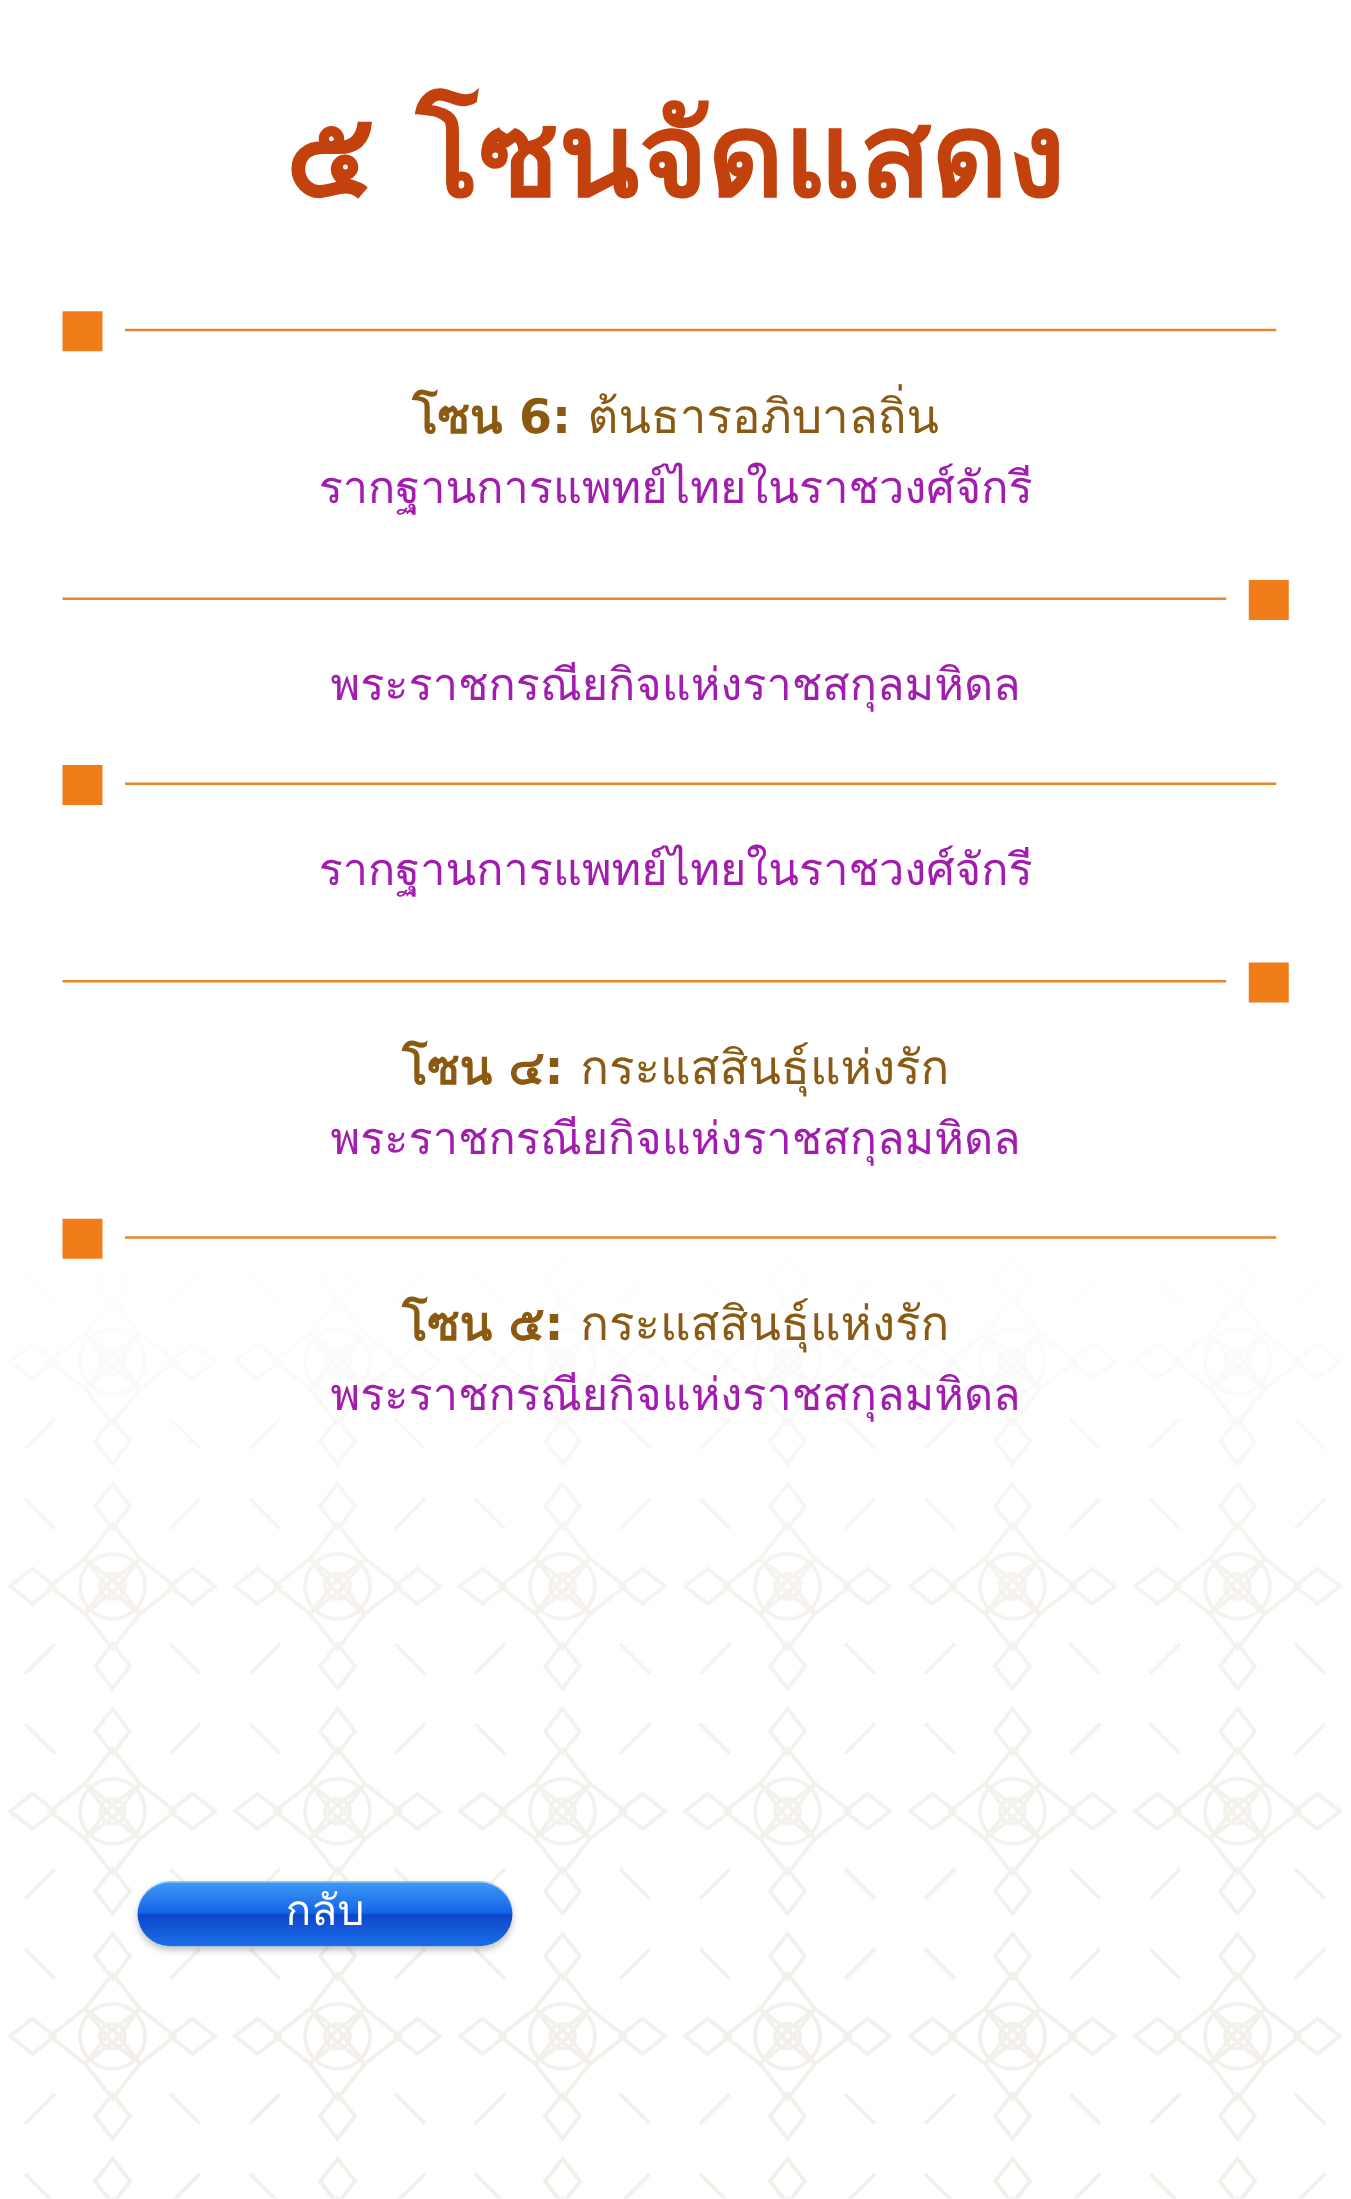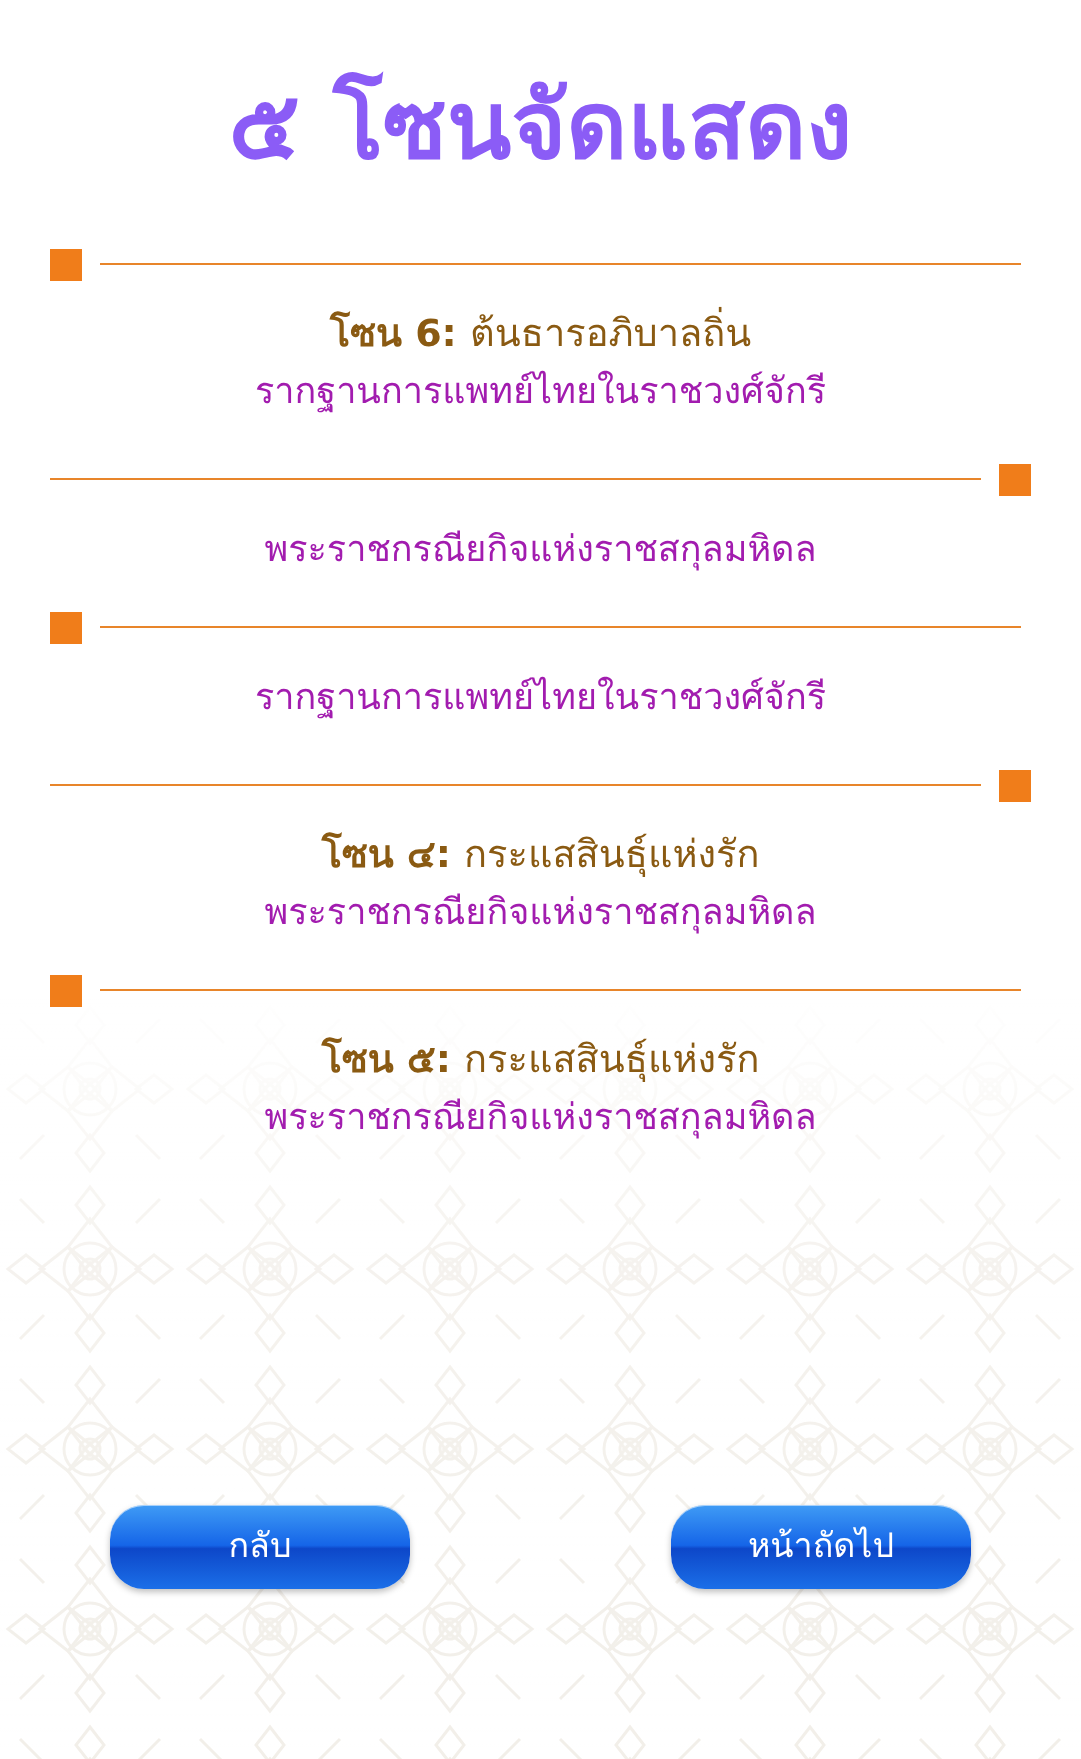--- a/index.html
+++ b/index.html
@@ -31,21 +31,21 @@
     position: relative;
     z-index: 2;
     width: 1081px;
     height: 1759px;
     box-sizing: border-box;
   }
 
   
   .title {
     text-align: center;
-    color: #8b5cf6;
+    color: #c2410c;
     font-size: 94px;
     font-weight: bold;
     line-height: 1.25;
     padding-top: 4px;
     letter-spacing: 0px;
   }
 
   
   .divider {
     position: relative;
@@ -106,21 +106,21 @@
     left: 0;
     right: 0;
     top: 1442px;
     display: flex;
     justify-content: space-between;
     padding: 0 110px;
     box-sizing: border-box;
   }
   .btn {
     width: 300px;
-    height: 84px;
+    height: 52px;
     border-radius: 34px;
     border: none;
     color: #ffffff;
     font-size: 34px;
     font-family: "DejaVu Sans", "Liberation Sans", sans-serif;
     cursor: pointer;
     background: linear-gradient(to bottom, #3f9bf5 0%, #1565e8 48%, #0d47c9 52%, #1b6fe8 100%);
     box-shadow: 0 3px 6px rgba(0,0,0,0.25), inset 0 1px 0 rgba(255,255,255,0.55);
     line-height: 1;
     padding: 0 0 4px 0;
@@ -217,16 +217,15 @@
 
   <div class="zone">
     <div class="head">
       <span class="zname">โซน ๕</span><span>: </span><span class="ztitle">กระแสสินธุ์แห่งรัก</span>
     </div>
     <div class="sub">พระราชกรณียกิจแห่งราชสกุลมหิดล</div>
   </div>
 
   <div class="buttons">
     <button class="btn">กลับ</button>
-    <button class="btn">หน้าถัดไป</button>
   </div>
 
 </div>
 
 </body></html>

